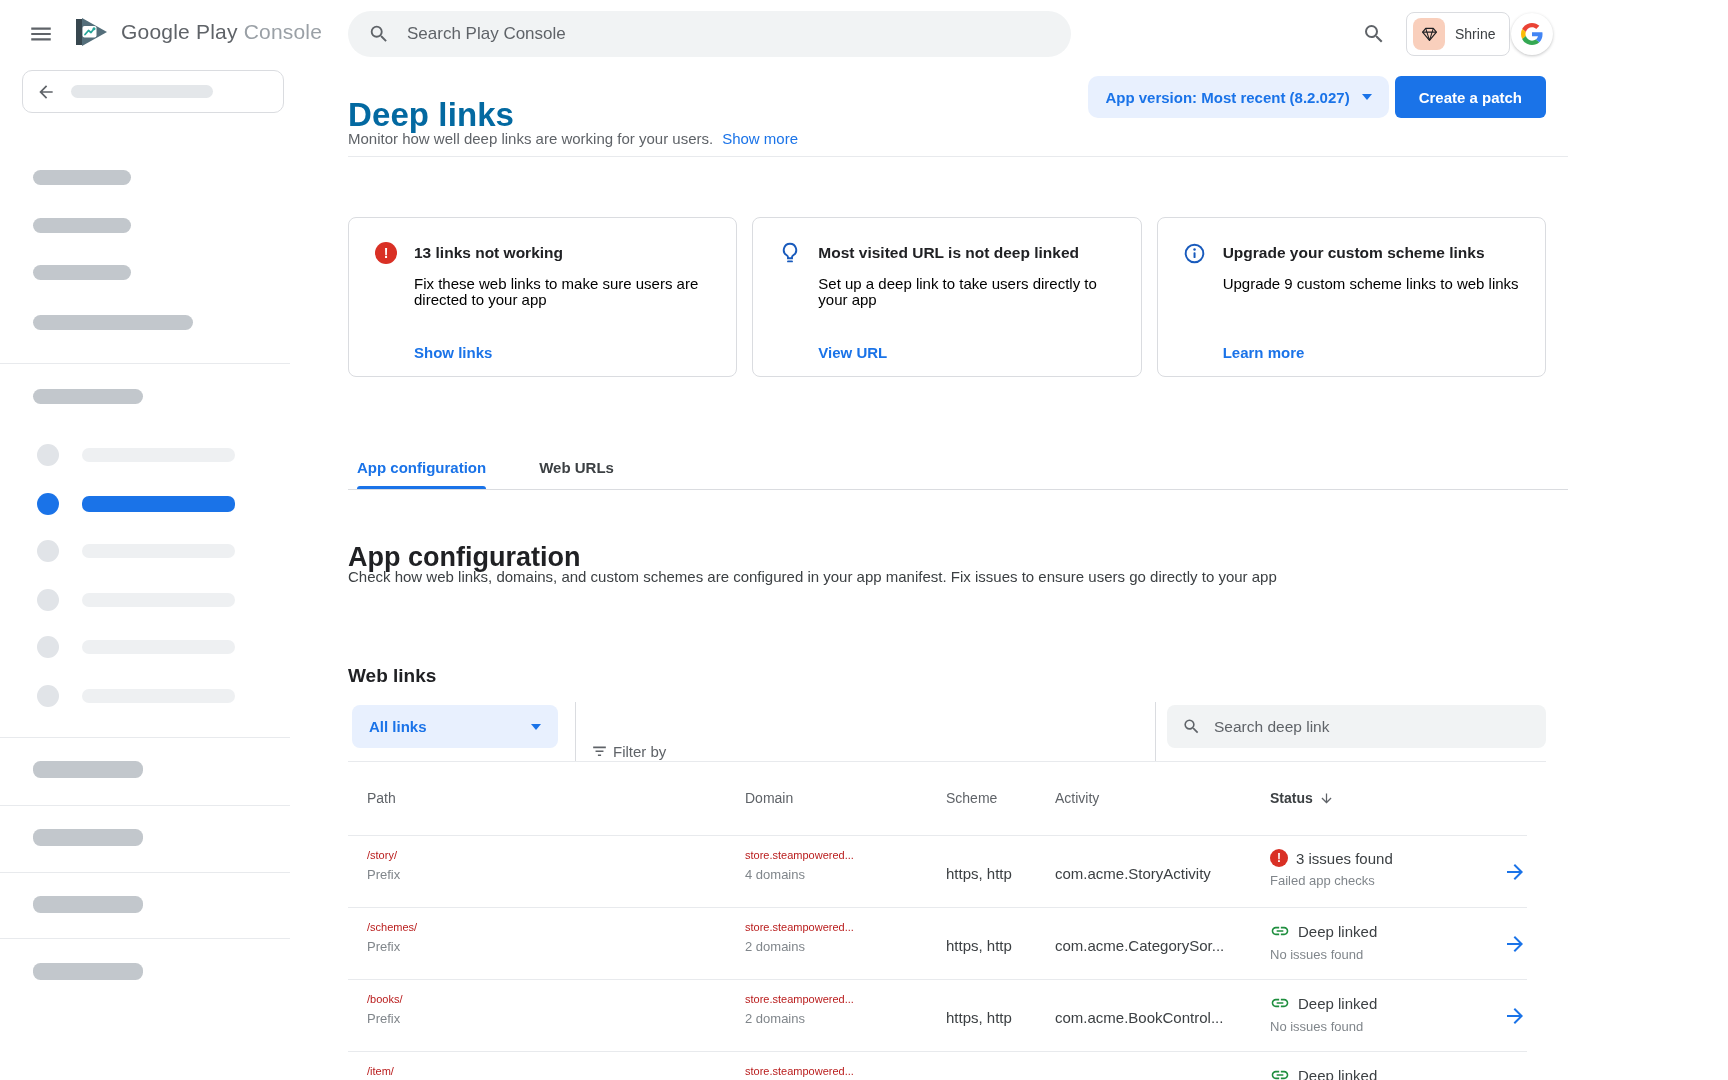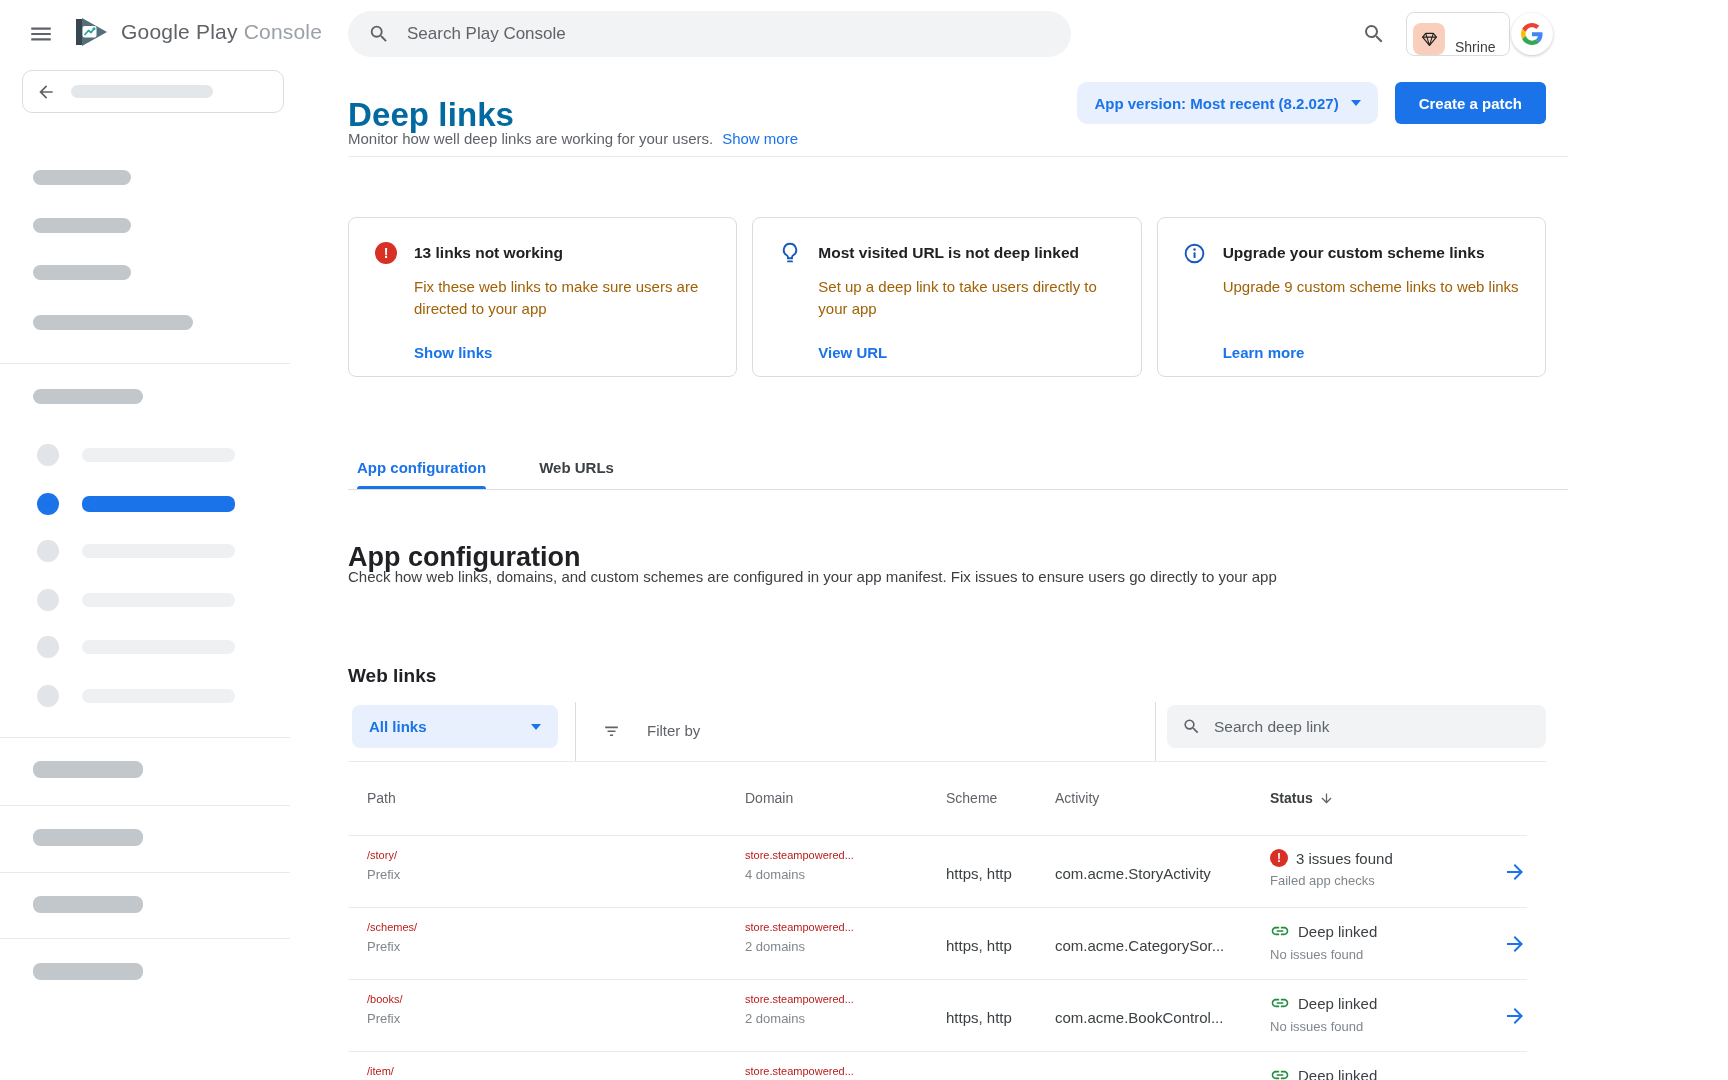--- a/index.html
+++ b/index.html
@@ -16,21 +16,21 @@
   .brand{position:absolute;left:74px;top:16px;display:flex;align-items:center;gap:11px}
   .brand-text{font-size:21px;letter-spacing:.2px;white-space:nowrap}
   .brand-gp{color:#5f6368}
   .brand-console{color:#9aa0a6}
   .gsearch{position:absolute;left:348px;top:11px;width:723px;height:46px;background:#f1f3f4;border-radius:24px;
     display:flex;align-items:center;gap:15px;padding:0 20px;box-sizing:border-box}
   .gsearch input{flex:1;border:0;background:transparent;outline:none;font-size:17px;color:#3c4043;font-family:inherit}
   .gsearch input::placeholder{color:#5f6368}
   .top-search-btn{position:absolute;left:1362px;top:21px;width:26px;height:26px;border:0;background:none;padding:0;cursor:pointer}
   .app-chip{position:absolute;left:1406px;top:12px;height:44px;background:#fff;border:1px solid #dadce0;border-radius:8px;
-    display:flex;align-items:flex-end;gap:10px;padding:0 14px 0 6px;box-sizing:border-box;cursor:pointer}
+    display:flex;align-items:center;gap:10px;padding:0 14px 0 6px;box-sizing:border-box;cursor:pointer}
   .shrine-ic{width:32px;height:32px;border-radius:8px;background:#f9cfbc;display:flex;align-items:center;justify-content:center}
   .app-chip-label{font-size:14px;color:#3c4043}
   .gavatar{position:absolute;left:1511px;top:13px;width:42px;height:42px;border-radius:50%;background:#fff;
     box-shadow:0 1px 3px rgba(60,64,67,.3);display:flex;align-items:center;justify-content:center;cursor:pointer}
 
   
   .sidebar{position:absolute;left:0;top:68px;width:290px;height:1012px;background:#fff}
   .back-box{position:absolute;left:22px;top:2px;width:262px;height:43px;border:1px solid #dadce0;border-radius:10px;
     box-sizing:border-box;display:flex;align-items:center;gap:15px;padding-left:13px;background:#fff;cursor:pointer}
   .back-sk{width:142px;height:13px;border-radius:6.5px;background:#e4e7ea}
@@ -39,53 +39,53 @@
   .skl{position:absolute;left:82px;width:153px;height:14px;border-radius:7px;background:#eef0f2}
   .skc.active,.skl.active{background:#1a73e8}
   .skl.active{height:16px}
   .skd{position:absolute;left:0;width:290px;height:1px;background:#e8eaed}
 
   
   .main{position:absolute;left:348px;top:0;width:1198px;height:1080px}
   .page-title{position:absolute;top:74px;left:0;font-size:33px;line-height:38px;color:#0369a1;letter-spacing:.1px}
   .page-sub{position:absolute;top:130px;left:0;font-size:15px;color:#5f6368;display:flex;gap:9px;align-items:center}
   .link{color:#1a73e8;text-decoration:none;cursor:pointer}
-  .hdr-controls{position:absolute;top:82px;right:0;display:flex;gap:17px;}
+  .hdr-controls{position:absolute;top:76px;right:0;display:flex;gap:6px;}
   .ver-chip{height:42px;background:#e8f0fe;border:0;border-radius:10px;display:flex;align-items:center;gap:12px;
     padding:0 17px;font-size:15px;font-weight:bold;color:#1a73e8;font-family:inherit;cursor:pointer}
   .caret{width:0;height:0;border-left:5px solid transparent;border-right:5px solid transparent;border-top:6px solid #1a73e8}
   .patch-btn{height:42px;background:#1a73e8;color:#fff;border:0;border-radius:6px;padding:0 24px;
     font-size:15px;font-weight:bold;font-family:inherit;cursor:pointer}
   .hdr-divider{position:absolute;top:156px;left:0;width:1220px;height:1px;background:#e8eaed}
 
   .cards{position:absolute;top:217px;left:0;width:1198px;display:flex;gap:15px}
   .card{flex:1;height:160px;border:1px solid #dadce0;border-radius:8px;position:relative;box-sizing:border-box;background:#fff}
   .card-ic{position:absolute;left:25px;top:23px;width:24px;height:24px;display:flex;align-items:center;justify-content:center}
   .err-badge{width:22px;height:22px;border-radius:50%;background:#d93025;color:#fff;font-size:14px;font-weight:bold;
     display:flex;align-items:center;justify-content:center}
   .card-title{position:absolute;left:65px;top:26px;right:20px;font-size:15.5px;font-weight:bold;color:#202124}
-  .card-body{position:absolute;left:65px;top:58px;right:24px;font-size:15px;line-height:22px;color:#a16207}
+  .card-body{position:absolute;left:65px;top:58px;right:24px;font-size:15px;line-height:16px;color:#000000}
   .card-link{position:absolute;left:65px;top:126px;font-size:15px;font-weight:bold;color:#1a73e8;cursor:pointer}
 
   .tabs{position:absolute;top:459px;left:9px;display:flex;gap:53px}
   .tab{font-size:15px;font-weight:bold;color:#3c4043;cursor:pointer;position:relative;padding-bottom:13px}
   .tab.active{color:#1a73e8}
   .tab.active::after{content:"";position:absolute;left:0;right:0;bottom:0;height:3px;background:#1a73e8;border-radius:3px 3px 0 0}
   .tabs-divider{position:absolute;top:489px;left:0;width:1220px;height:1px;background:#dadce0}
 
   .sec-title{position:absolute;top:520px;left:0;font-size:27px;color:#202124}
   .sec-desc{position:absolute;top:568px;left:0;width:1100px;font-size:15px;color:#3c4043}
   .weblinks-h{position:absolute;top:646px;left:0;font-size:19px;font-weight:bold;color:#202124}
 
   .toolbar{position:absolute;top:700px;left:0;width:1198px;height:61px;border-bottom:1px solid #e8eaed;box-sizing:content-box}
   .links-chip{position:absolute;left:4px;top:5px;width:206px;height:43px;background:#e8f0fe;border:0;border-radius:8px;
     display:flex;align-items:center;justify-content:space-between;padding:0 17px;box-sizing:border-box;
     font-size:15px;font-weight:bold;color:#1a73e8;font-family:inherit;cursor:pointer}
   .vdiv{position:absolute;top:2px;bottom:0;width:1px;background:#dadce0}
-  .filter-by{position:absolute;left:248px;top:0;height:61px;display:flex;align-items:center;gap:26px;
+  .filter-by{position:absolute;left:236px;top:0;height:61px;display:flex;align-items:flex-end;gap:4px;
     font-size:15px;color:#5f6368;background:none;border:0;font-family:inherit;cursor:pointer}
   .dl-search{position:absolute;left:819px;top:5px;width:379px;height:43px;background:#f1f3f4;border-radius:8px;
     display:flex;align-items:center;gap:11px;padding:0 15px;box-sizing:border-box}
   .dl-search input{flex:1;border:0;background:transparent;outline:none;font-size:15.5px;color:#404040;font-family:inherit}
   .dl-search input::placeholder{color:#5f6368}
 
   .grid-cols{display:grid;grid-template-columns:378px 201px 109px 215px 233px 42px;padding-left:19px}
   .thead{position:absolute;top:761px;left:0;width:1179px;height:75px;align-items:center;
     border-bottom:1px solid #e8eaed;font-size:14px;color:#5f6368;box-sizing:border-box}
   .th-status{color:#3c4043;font-weight:bold;display:flex;align-items:center;gap:6px;cursor:pointer}

